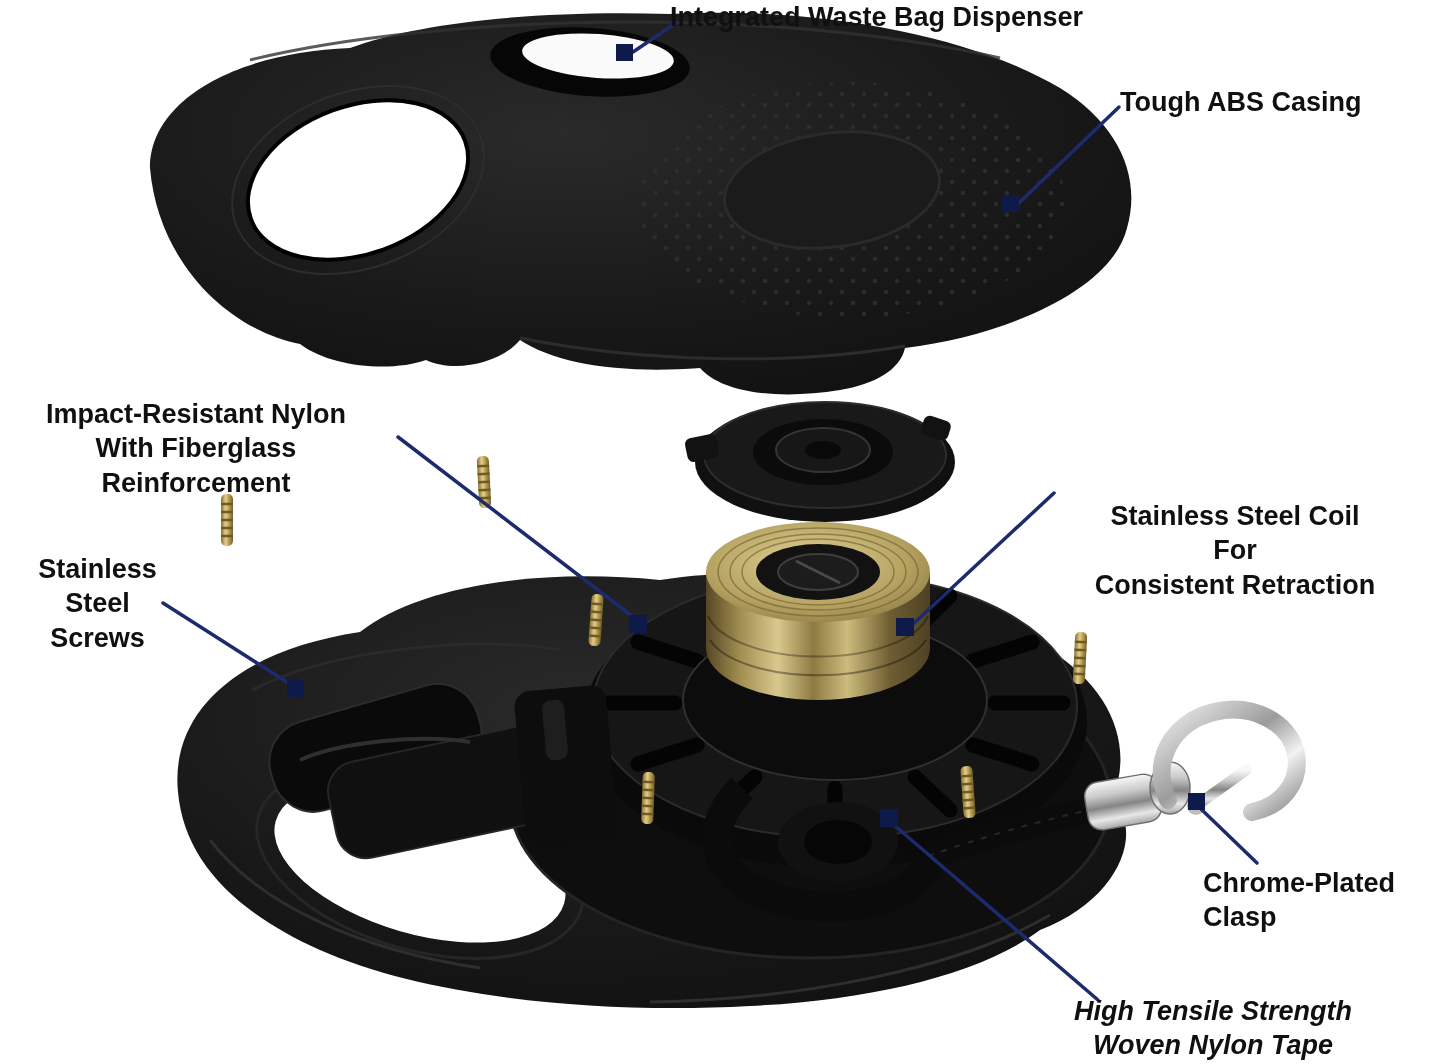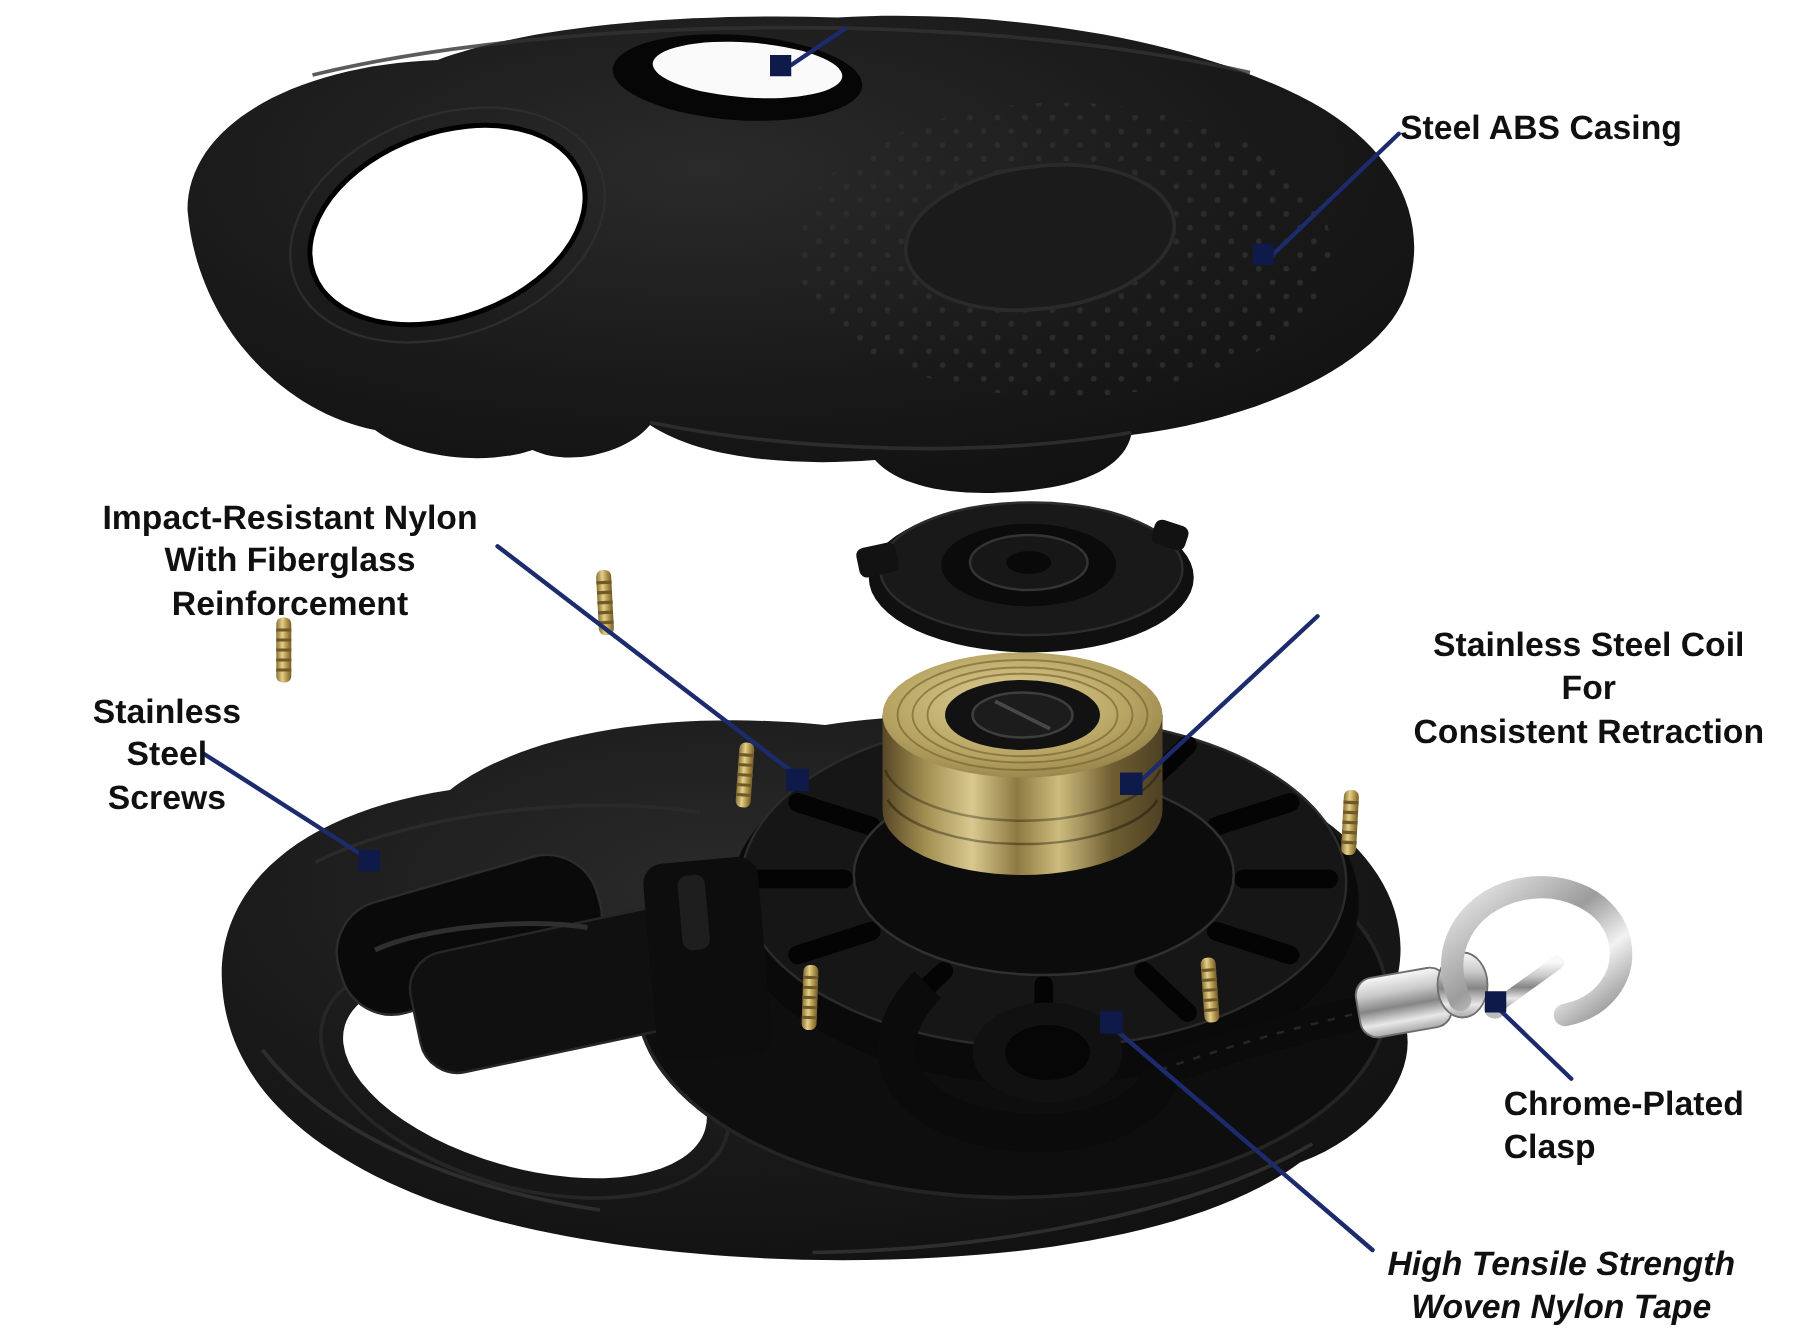--- a/index.html
+++ b/index.html
@@ -16,21 +16,21 @@
     left: 0; top: 0;
   }
   .callout-label {
     position: absolute;
     color: #101010;
     font-size: 27px;
     font-weight: 600;
     line-height: 1.27;
     white-space: pre-line;
   }
-  .center { text-align: center; padding-left: 36px; }
+  .center { text-align: center; }
 </style>
 </head>
 <body>
 
 <div class="stage">
 
   <svg class="art" width="1445" height="1064" viewBox="0 0 1445 1064" xmlns="http://www.w3.org/2000/svg">
     <defs>
       <radialGradient id="casingG" cx="0.42" cy="0.32" r="0.85">
         <stop offset="0" stop-color="#2a2a2a"></stop>
@@ -199,22 +199,23 @@
       <rect x="616" y="44" width="17" height="17" fill="#0e1a4a"></rect>
       <rect x="1002" y="195" width="17" height="17" fill="#0e1a4a"></rect>
       <rect x="629" y="615" width="18" height="18" fill="#0e1a4a"></rect>
       <rect x="896" y="618" width="18" height="18" fill="#0e1a4a"></rect>
       <rect x="287" y="680" width="17" height="17" fill="#0e1a4a"></rect>
       <rect x="1188" y="793" width="17" height="17" fill="#0e1a4a"></rect>
       <rect x="880" y="809" width="18" height="18" fill="#0e1a4a"></rect>
     </g>
   </svg>
 
-
-  <div class="callout-label" style="left:1120px; top:85px;">Steel ABS Casing</div>
+  <div class="callout-label" style="left:670px; top:0px;">Integrated Waste Bag Dispenser</div>
+
+  <div class="callout-label" style="left:1120px; top:85px;">Tough ABS Casing</div>
 
   <div class="callout-label center" style="left:0px; top:397px; width:392px;">Impact-Resistant Nylon
 With Fiberglass Reinforcement</div>
 
   <div class="callout-label center" style="left:1085px; top:455px; width:300px;margin-top:44px;">Stainless Steel Coil For
 Consistent Retraction</div>
 
   <div class="callout-label center" style="left:5px; top:552px; width:185px;">Stainless Steel
 Screws</div>
 

